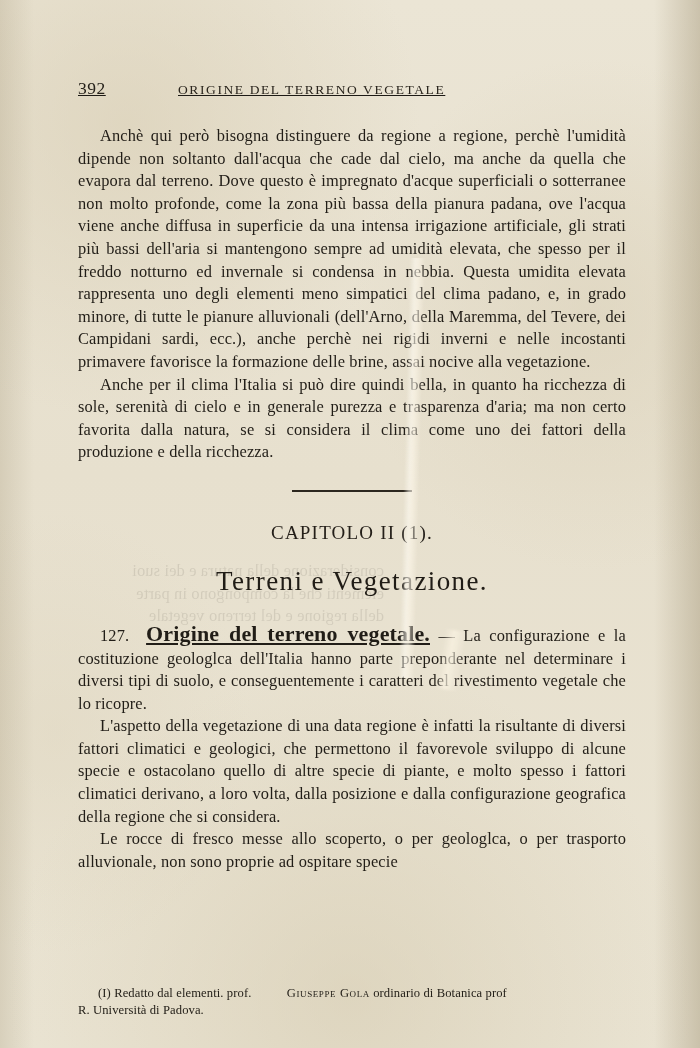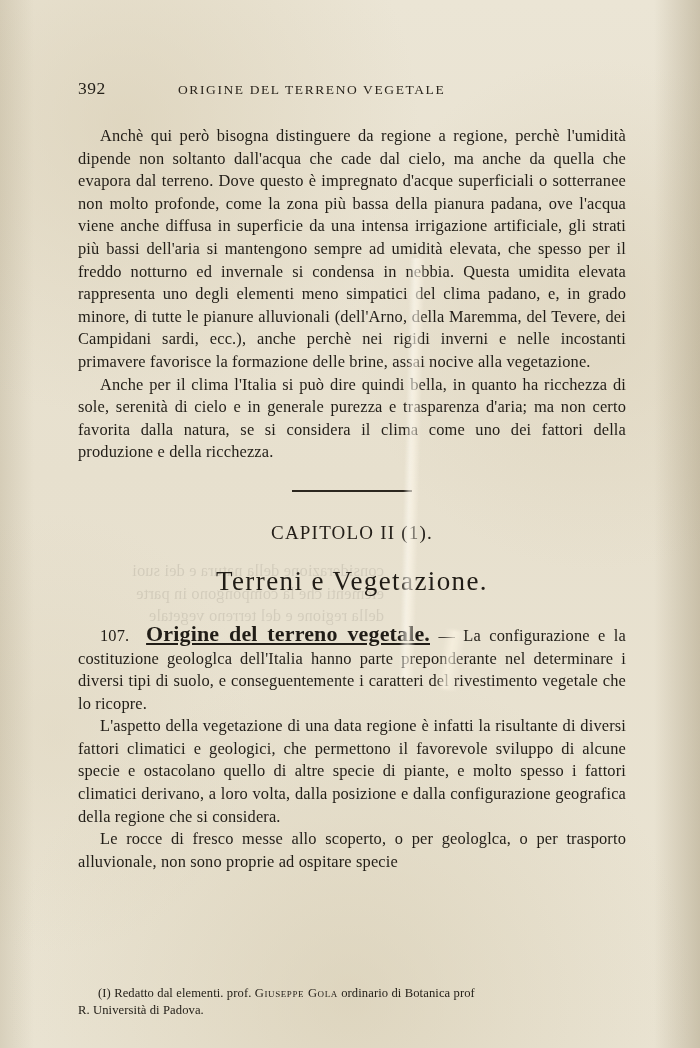--- a/index.html
+++ b/index.html
@@ -51,20 +51,21 @@
     position: absolute;
     left: 78px;
     top: 78px;
     width: 548px;
   }
   
   .runhead {
     display: flex;
     align-items: baseline;
     margin-bottom: 26px;
+    text-decoration: underline;
   }
   .folio {
     font-size: 17.5px;
     letter-spacing: 0.5px;
     color: #26221b;
     width: 54px;
   }
   .runtitle {
     font-size: 13.5px;
     letter-spacing: 1.6px;
@@ -123,20 +124,21 @@
   .footnote {
     font-size: 12.6px;
     line-height: 16.5px;
     text-align: justify;
     color: #25211a;
     letter-spacing: 0.1px;
   }
   .footnote .sc {
     font-variant: small-caps;
     letter-spacing: 0.6px;
+    margin-left: 32px;
   }
   .fn-indent { text-indent: 20px; }
 
   
   .streak {
     position: absolute;
     left: 404px;
     top: 258px;
     width: 16px;
     height: 420px;
@@ -195,21 +197,21 @@
 
     <p class="indent">Anchè qui però bisogna distinguere da regione a regione, perchè l'umidità dipende non soltanto dall'acqua che cade dal cielo, ma anche da quella che evapora dal terreno. Dove questo è impregnato d'acque superficiali o sotterranee non molto profonde, come la zona più bassa della pianura padana, ove l'acqua viene anche diffusa in superficie da una intensa irrigazione artificiale, gli strati più bassi dell'aria si mantengono sempre ad umidità elevata, che spesso per il freddo notturno ed invernale si condensa in nebbia. Questa umidita elevata rappresenta uno degli elementi meno simpatici del clima padano, e, in grado minore, di tutte le pianure alluvionali (dell'Arno, della Maremma, del Tevere, dei Campidani sardi, ecc.), anche perchè nei rigidi inverni e nelle incostanti primavere favorisce la formazione delle brine, assai nocive alla vegetazione.</p>
     <p class="indent">Anche per il clima l'Italia si può dire quindi bella, in quanto ha ricchezza di sole, serenità di cielo e in generale purezza e trasparenza d'aria; ma non certo favorita dalla natura, se si considera il clima come uno dei fattori della produzione e della ricchezza.</p>
 
     <div class="rule"></div>
 
     <div class="chapter-num">CAPITOLO II (1).</div>
     <div class="chapter-title">Terreni e Vegetazione.</div>
 
     <p class="indent">
-      <span class="sec-num">107.</span>
+      <span class="sec-num">127.</span>
       <span>&nbsp;</span><span class="sec-head">Origine del terreno vegetale.</span><span> — </span><span>La configurazione e la costituzione geologlca dell'Italia hanno parte preponderante nel determinare i diversi tipi di suolo, e conseguentemente i caratteri del rivestimento vegetale che lo ricopre.</span>
     </p>
     <p class="indent">L'aspetto della vegetazione di una data regione è infatti la risultante di diversi fattori climatici e geologici, che permettono il favorevole sviluppo di alcune specie e ostacolano quello di altre specie di piante, e molto spesso i fattori climatici derivano, a loro volta, dalla posizione e dalla configurazione geografica della regione che si considera.</p>
     <p class="indent">Le rocce di fresco messe allo scoperto, o per geologlca, o per trasporto alluvionale, non sono proprie ad ospitare specie</p>
 
   </div>
 
   <div class="bleed">
     <p>considerazione della natura e dei suoi</p>
     <p>elementi che la compongono in parte</p>

